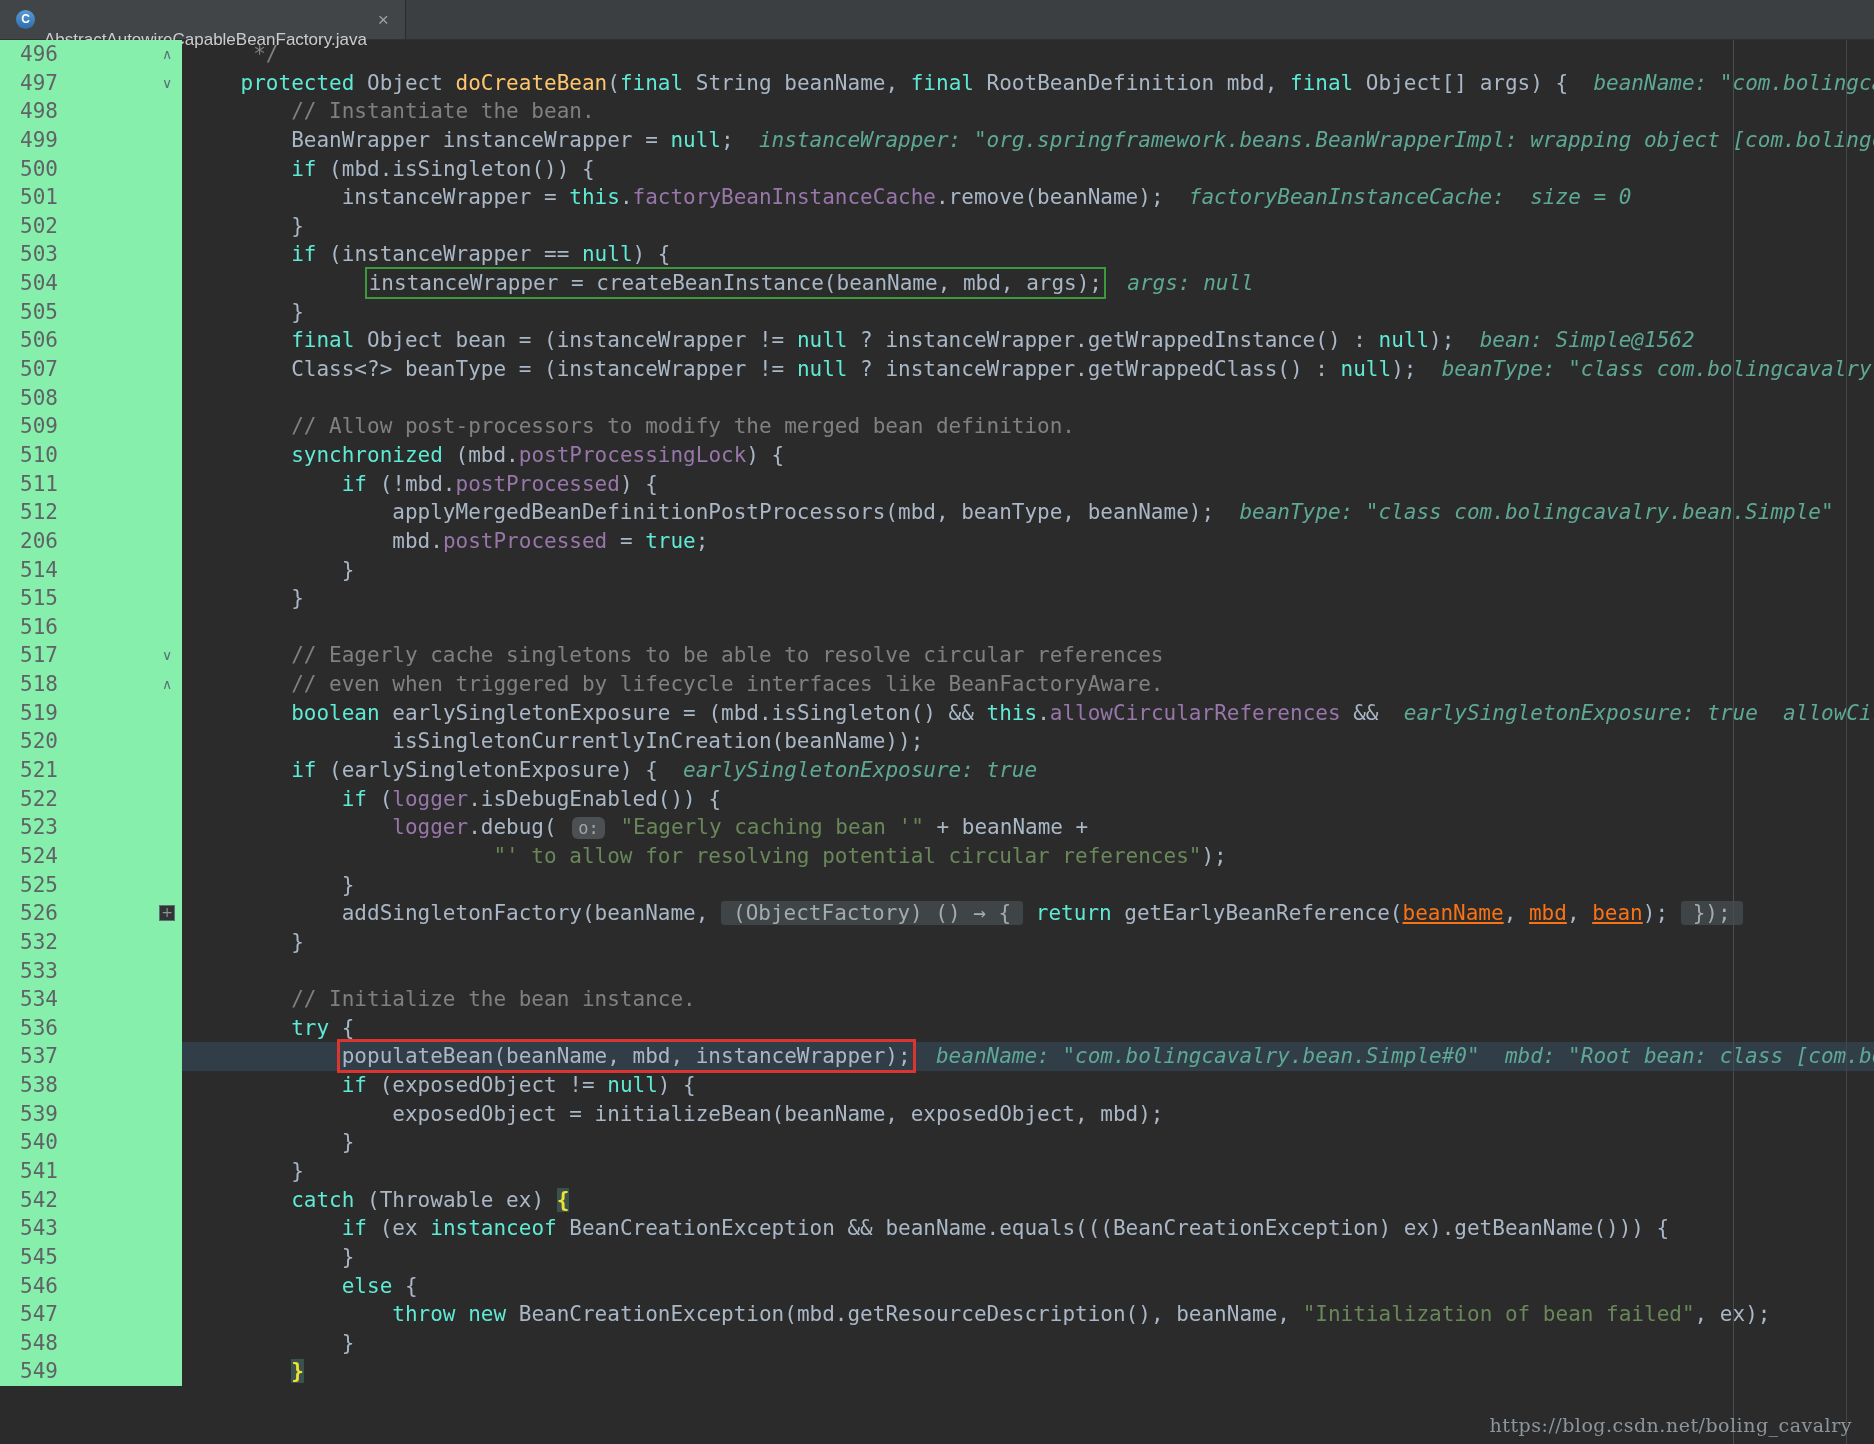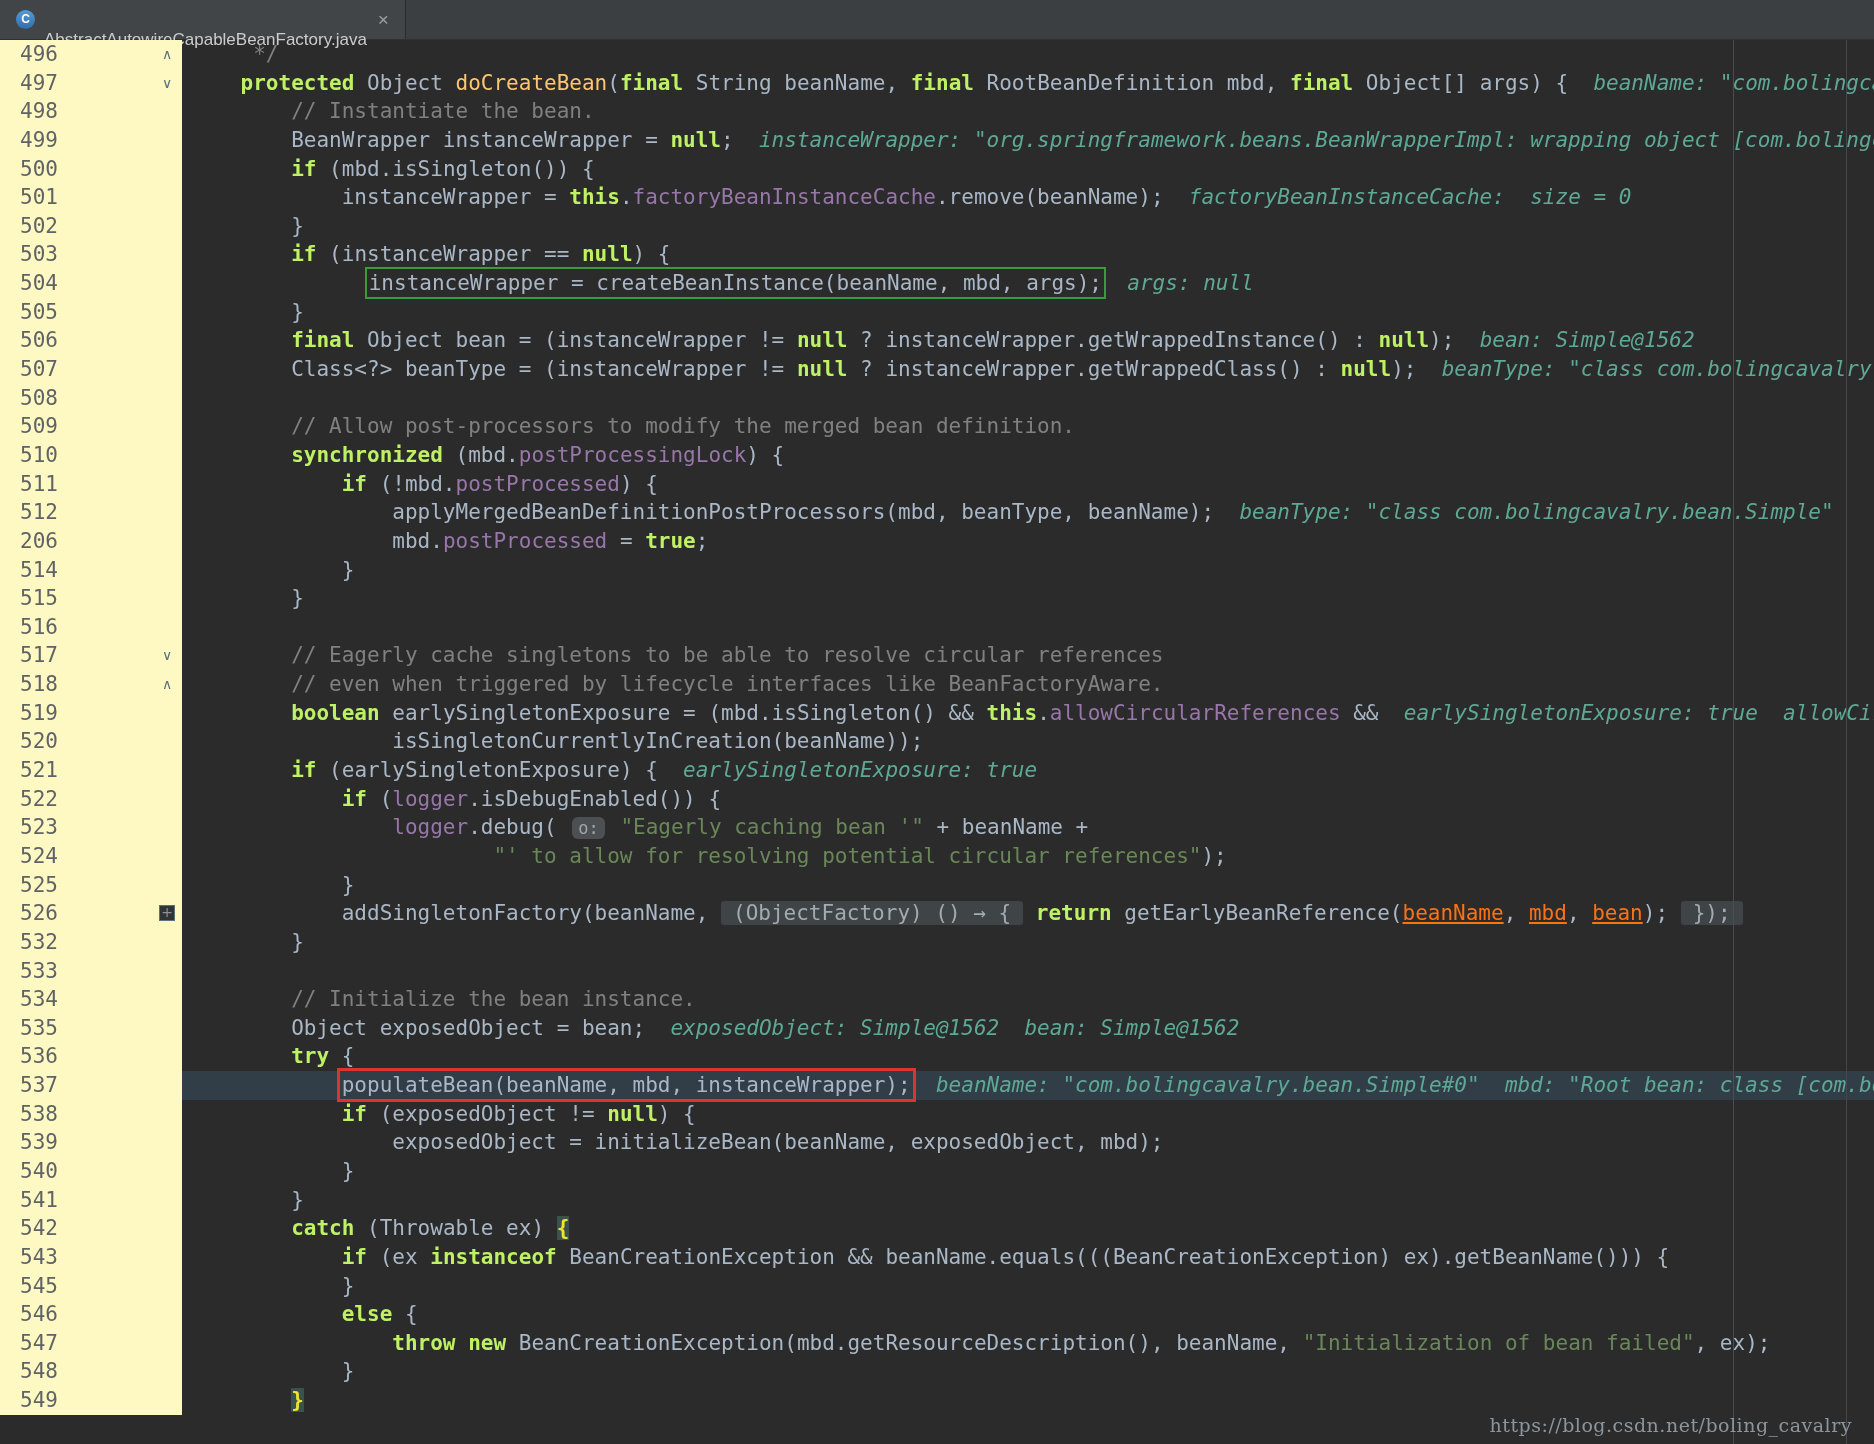--- a/index.html
+++ b/index.html
@@ -12,32 +12,32 @@
   .tab { display:flex; align-items:center; gap:9px; padding:0 16px; background:#414547; border-right:1px solid #2B2B2B; }
   .class-icon { width:19px; height:19px; border-radius:50%; background:linear-gradient(180deg,#5A9BD5,#2F6DAD);
                 color:#FFFFFF; font-family:"Liberation Sans",sans-serif; font-size:12px; font-weight:bold;
                 text-align:center; line-height:19px; flex:none; }
   .tab-title { color:#CCCCCC; font-family:"Liberation Sans",sans-serif; font-size:17px;margin-top:40px; }
   .tab-close { color:#9AA0A3; font-family:"Liberation Sans",sans-serif; font-size:19px; line-height:19px; margin-left:2px; cursor:pointer; }
 
   
   .editor { position:relative; height:1404px; overflow:hidden; }
   .line { display:flex; height:28.65px; line-height:28.65px; font-size:21px; white-space:pre; }
-  .gut { width:182px; flex:none; background:#fef9c3; display:flex; position:relative; }
+  .gut { width:182px; flex:none; background:#86efac; display:flex; position:relative; }
   .ln { width:58px; flex:none; text-align:right; color:#606366; }
   .foldcol { flex:1; position:relative; }
   .gicon { position:absolute; right:3px; top:0; width:24px; text-align:center; color:#5C7178;
            font-family:"DejaVu Sans",sans-serif; font-size:14px; line-height:28.65px; cursor:pointer; }
   .gicon.plus { width:16px; height:16px; top:6px; right:7px; border:1px solid #5C7178; line-height:13px; font-size:14px; color:#8A9499; background:#313335; }
   .code { flex:1; padding-left:8px; position:relative; }
   .line.cur .code { background:#313E48; }
 
   
   .p { color:#A9B7C6; }
-  .k { color:#bef264;font-weight:bold; }
+  .k { color:#5eead4; }
   .c { color:#808080; }
   .s { color:#6A8759; }
   .f { color:#9876AA; }
   .m { color:#FFC66D; }
   .h { color:#5EA995; font-style:italic; }
   .u { color:#f97316; text-decoration:underline; }
   .b { color:#EFE232; background:#3B514D; font-weight:bold; }
   .o { background:#4C5052; color:#A2A5A8; border-radius:6px; padding:1px 6px; margin:0 3px; font-size:17px; }
   .d { background:#3F4446; color:#A3ABB2; border-radius:3px; padding:0 12px; }
 
@@ -91,21 +91,20 @@
       <div class="line"><span class="gut"><span class="ln">520</span><span class="foldcol"></span></span><span class="code"><span class="p">                isSingletonCurrentlyInCreation(beanName));</span></span></div>
       <div class="line"><span class="gut"><span class="ln">521</span><span class="foldcol"></span></span><span class="code"><span class="p">        </span><span class="k">if</span><span class="p"> (earlySingletonExposure) {</span><span class="h">  earlySingletonExposure: true</span></span></div>
       <div class="line"><span class="gut"><span class="ln">522</span><span class="foldcol"></span></span><span class="code"><span class="p">            </span><span class="k">if</span><span class="p"> (</span><span class="f">logger</span><span class="p">.isDebugEnabled()) {</span></span></div>
       <div class="line"><span class="gut"><span class="ln">523</span><span class="foldcol"></span></span><span class="code"><span class="p">                </span><span class="f">logger</span><span class="p">.debug( </span><span class="o">o:</span><span class="s"> "Eagerly caching bean '"</span><span class="p"> + beanName +</span></span></div>
       <div class="line"><span class="gut"><span class="ln">524</span><span class="foldcol"></span></span><span class="code"><span class="s">                        "' to allow for resolving potential circular references"</span><span class="p">);</span></span></div>
       <div class="line"><span class="gut"><span class="ln">525</span><span class="foldcol"></span></span><span class="code"><span class="p">            }</span></span></div>
       <div class="line"><span class="gut"><span class="ln">526</span><span class="foldcol"><span class="gicon plus">+</span></span></span><span class="code"><span class="p">            addSingletonFactory(beanName, </span><span class="d">(ObjectFactory) () → {</span><span class="p"> </span><span class="k">return</span><span class="p"> getEarlyBeanReference(</span><span class="u">beanName</span><span class="p">, </span><span class="u">mbd</span><span class="p">, </span><span class="u">bean</span><span class="p">); </span><span class="d">});</span></span></div>
       <div class="line"><span class="gut"><span class="ln">532</span><span class="foldcol"></span></span><span class="code"><span class="p">        }</span></span></div>
       <div class="line"><span class="gut"><span class="ln">533</span><span class="foldcol"></span></span><span class="code"></span></div>
       <div class="line"><span class="gut"><span class="ln">534</span><span class="foldcol"></span></span><span class="code"><span class="c">        // Initialize the bean instance.</span></span></div>
-      <div class="line"><span class="gut"><span class="ln">535</span><span class="foldcol"></span></span><span class="code"><span class="p">        Object exposedObject = bean;</span><span class="h">  exposedObject: Simple@1562  bean: Simple@1562</span></span></div>
       <div class="line"><span class="gut"><span class="ln">536</span><span class="foldcol"></span></span><span class="code"><span class="p">        </span><span class="k">try</span><span class="p"> {</span></span></div>
       <div class="line cur"><span class="gut"><span class="ln">537</span><span class="foldcol"></span></span><span class="code"><span class="p">            </span><span class="box-red"><span class="p">populateBean(beanName, mbd, instanceWrapper);</span></span><span class="h">  beanName: "com.bolingcavalry.bean.Simple#0"  mbd: "Root bean: class [com.bolingcavalry.bean.Simple]"</span></span></div>
       <div class="line"><span class="gut"><span class="ln">538</span><span class="foldcol"></span></span><span class="code"><span class="p">            </span><span class="k">if</span><span class="p"> (exposedObject != </span><span class="k">null</span><span class="p">) {</span></span></div>
       <div class="line"><span class="gut"><span class="ln">539</span><span class="foldcol"></span></span><span class="code"><span class="p">                exposedObject = initializeBean(beanName, exposedObject, mbd);</span></span></div>
       <div class="line"><span class="gut"><span class="ln">540</span><span class="foldcol"></span></span><span class="code"><span class="p">            }</span></span></div>
       <div class="line"><span class="gut"><span class="ln">541</span><span class="foldcol"></span></span><span class="code"><span class="p">        }</span></span></div>
       <div class="line"><span class="gut"><span class="ln">542</span><span class="foldcol"></span></span><span class="code"><span class="p">        </span><span class="k">catch</span><span class="p"> (Throwable ex) </span><span class="b">{</span></span></div>
       <div class="line"><span class="gut"><span class="ln">543</span><span class="foldcol"></span></span><span class="code"><span class="p">            </span><span class="k">if</span><span class="p"> (ex </span><span class="k">instanceof</span><span class="p"> BeanCreationException &amp;&amp; beanName.equals(((BeanCreationException) ex).getBeanName())) {</span></span></div>
       <div class="line"><span class="gut"><span class="ln">545</span><span class="foldcol"></span></span><span class="code"><span class="p">            }</span></span></div>
       <div class="line"><span class="gut"><span class="ln">546</span><span class="foldcol"></span></span><span class="code"><span class="p">            </span><span class="k">else</span><span class="p"> {</span></span></div>

